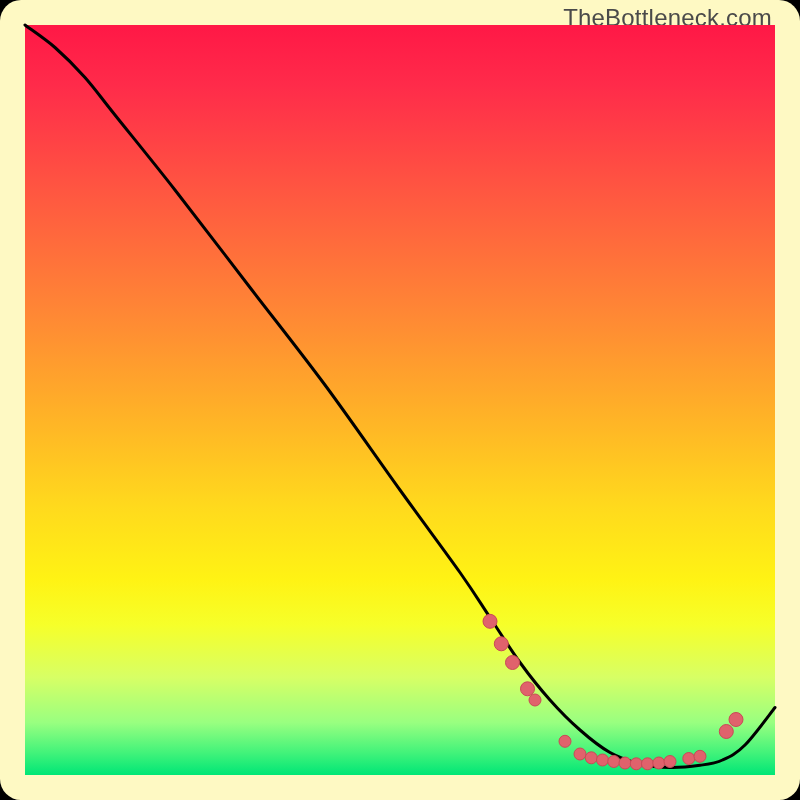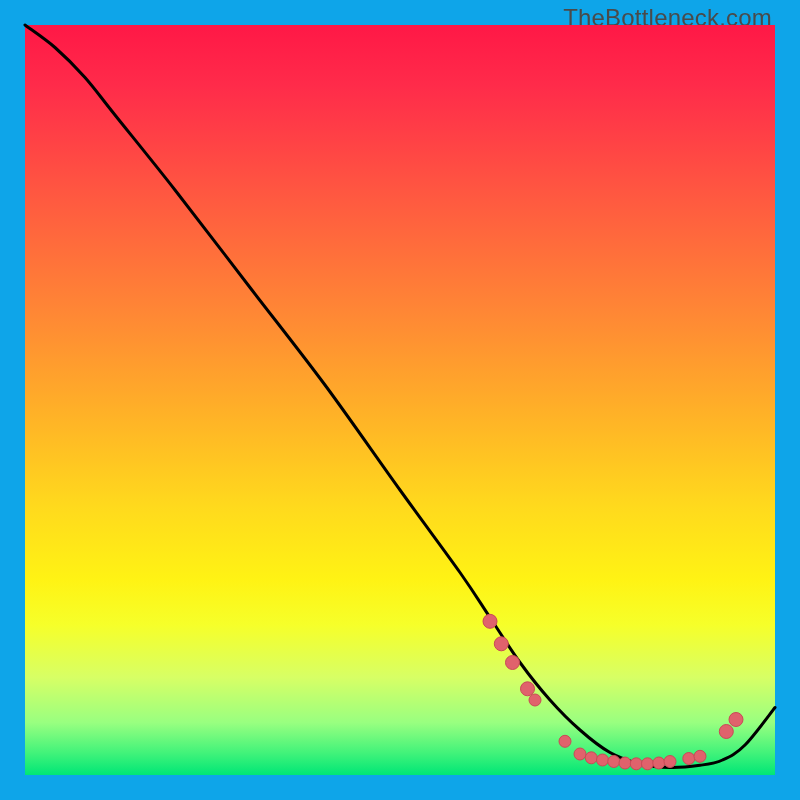--- a/index.html
+++ b/index.html
@@ -8,21 +8,22 @@
     width: 800px;
     height: 800px;
     background: #000;
     overflow: hidden;
     font-family: Arial, Helvetica, sans-serif;
   }
   .frame {
     position: relative;
     width: 800px;
     height: 800px;
-    background: #0ea5e9;
+    background: #fef9c3;
+    border-radius: 21px;
   }
   .plot {
     position: absolute;
     left: 25px;
     top: 25px;
     width: 750px;
     height: 750px;
     background: linear-gradient(
       to bottom,
       #ff1846 0%,

